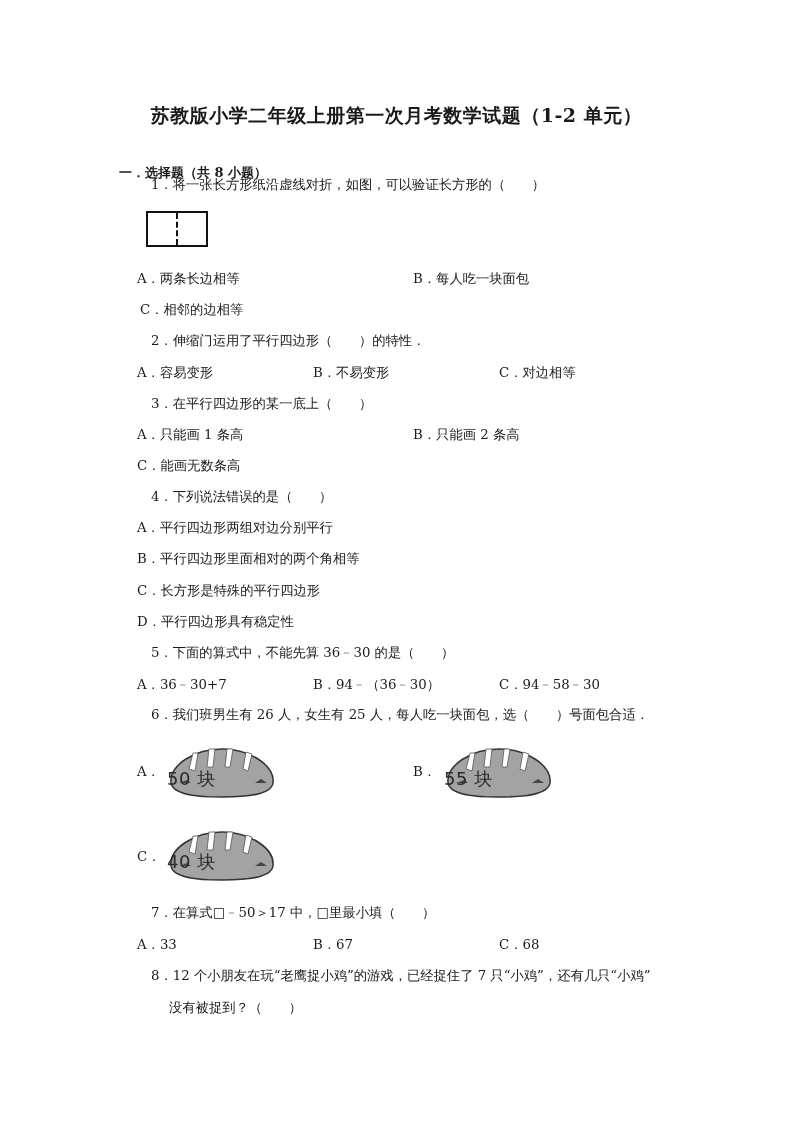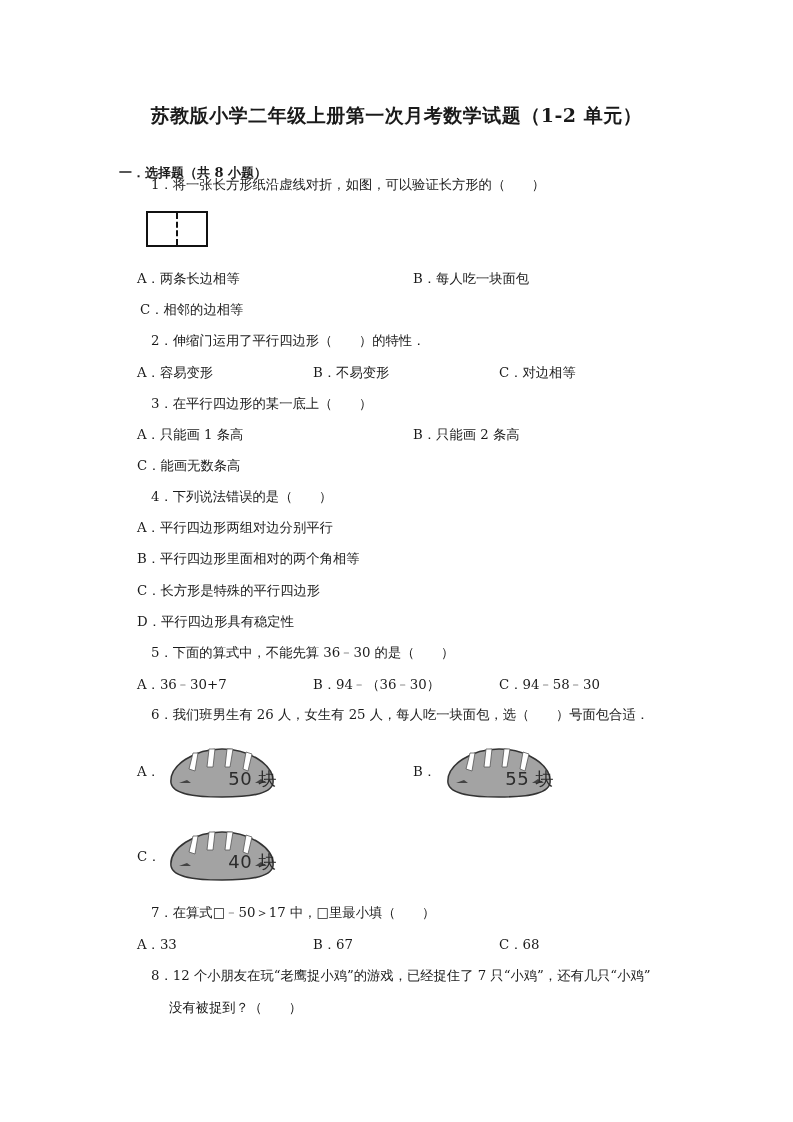--- a/index.html
+++ b/index.html
@@ -20,21 +20,21 @@
     position: absolute; left: 146px; top: 211px; width: 62px; height: 36px;
     border: 2px solid #111; box-sizing: border-box;
   }
   .fig-dash {
     position: absolute; left: 28px; top: 0; height: 100%; width: 0;
     border-left: 2px dashed #111;
   }
   .bread { position: absolute; width: 110px; height: 56px; }
   .bread svg { width: 100%; height: 100%; display: block; }
   .bread-label {
-    position: absolute; left: 0; width: 100%; top: 24px; text-align: right;
+    position: absolute; left: 0; width: 100%; top: 24px; text-align: left;
     font-family: "DejaVu Sans", "Liberation Sans", sans-serif;
     font-size: 18px; color: #2b2b2b; letter-spacing: 0.5px;
   }
 </style>
 </head>
 <body>
 
 <div class="abs title">苏教版小学二年级上册第一次月考数学试题（1-2 单元）</div>
 <div class="abs section">一．选择题（共 8 小题）</div>
 

